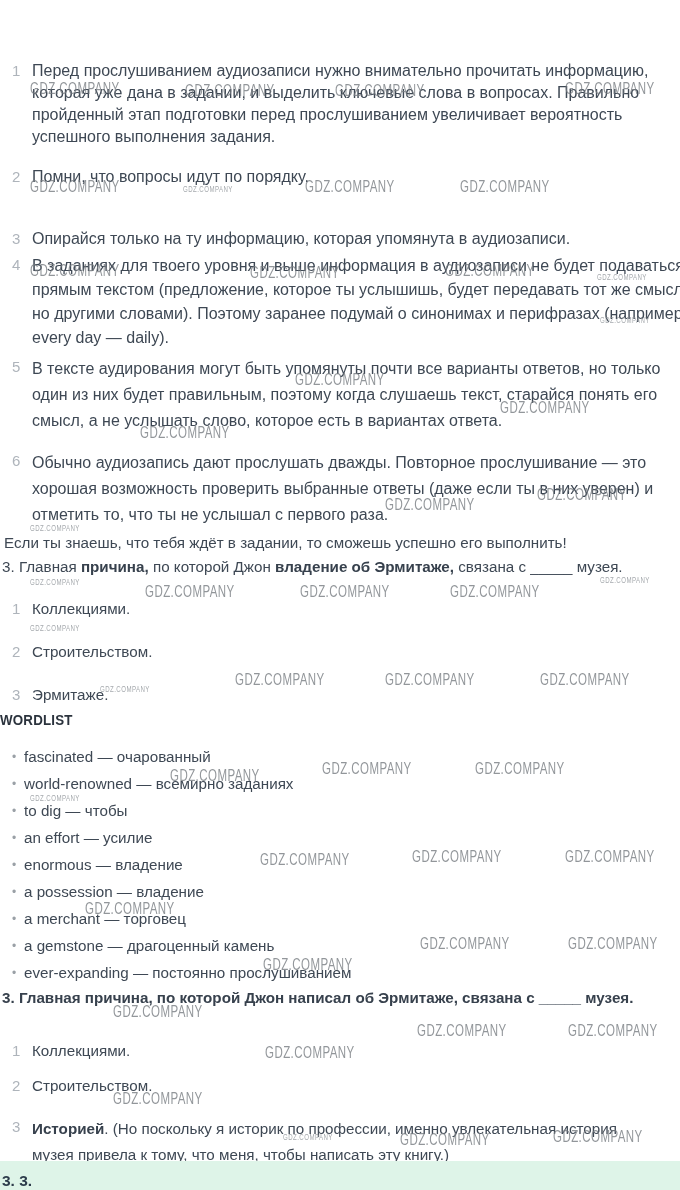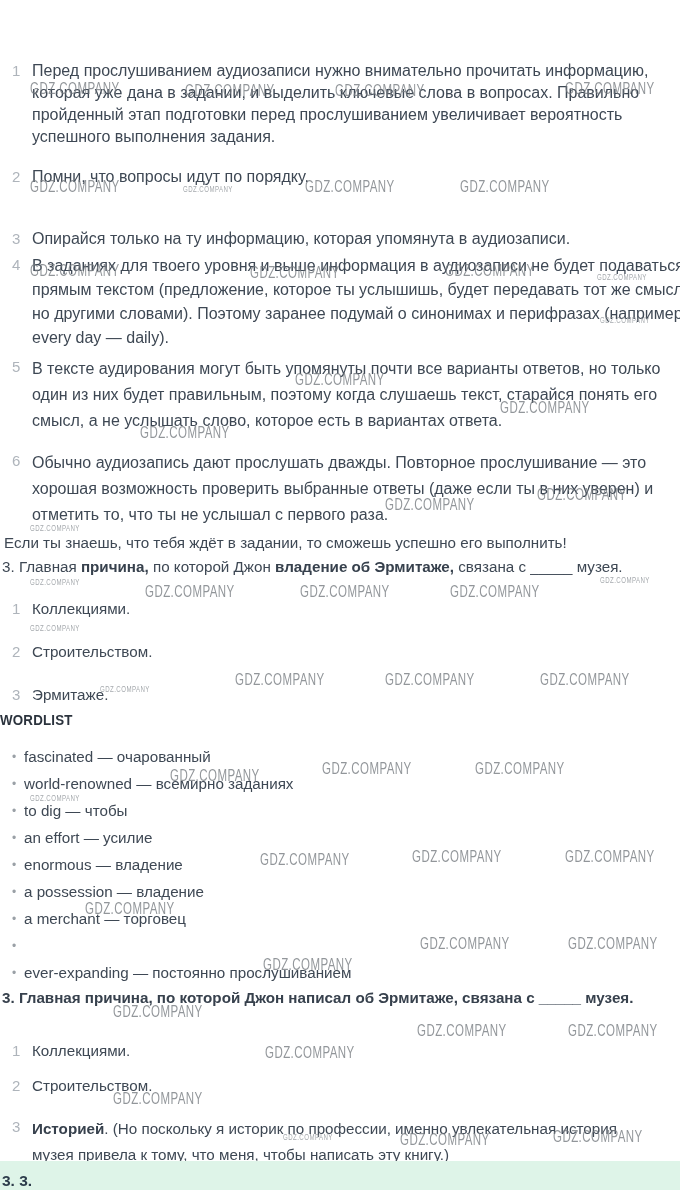--- a/index.html
+++ b/index.html
@@ -123,20 +123,21 @@
     <div class="wl-item">
         <span class="bullet">•</span>
         <span>a possession — владение</span>
       </div>
     <div class="wl-item">
         <span class="bullet">•</span>
         <span>a merchant — торговец</span>
       </div>
     <div class="wl-item">
         <span class="bullet">•</span>
+        <span>a gemstone — драгоценный камень</span>
       </div>
     <div class="wl-item">
         <span class="bullet">•</span>
         <span>ever-expanding — постоянно прослушиванием</span>
       </div>
   </div>
 
   <div class="abs question-bold">3. Главная причина, по которой Джон написал об Эрмитаже, связана с _____ музея.</div>
 
   <div class="ans" style="top:1040px">

